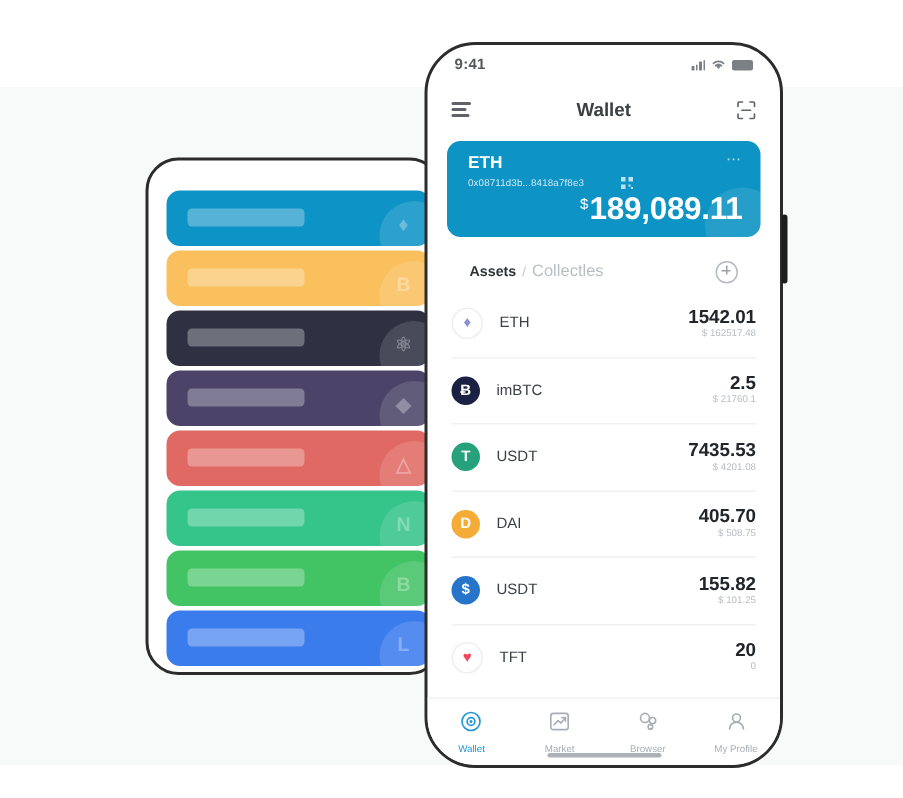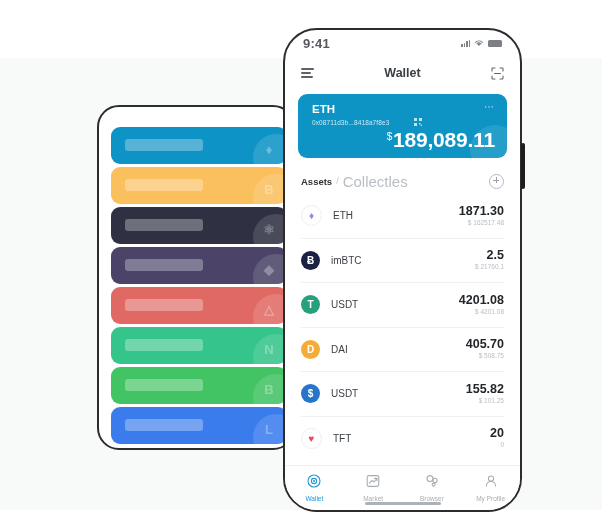--- a/index.html
+++ b/index.html
@@ -105,21 +105,21 @@
     top: 0;
     width: 235px;
     height: 26px;
     display: flex;
     align-items: center;
     justify-content: space-between;
     padding: 0 18px;
     box-sizing: border-box;
   }
   #status-time {
-    font-size: 13px;
+    font-size: 10px;
     color: #55595e;
     font-weight: bold;
     letter-spacing: .2px;
   }
   #status-icons {
     display: flex;
     align-items: center;
     gap: 4px;
   }
   .sig-bars { display: flex; align-items: flex-end; gap: 1px; height: 8px; }
@@ -230,26 +230,26 @@
 
   
   #assets-bar {
     position: absolute;
     left: 0;
     top: 138px;
     width: 235px;
     height: 26px;
     display: flex;
     align-items: center;
-    padding: 0 16px;
+    padding: 0 28px;
     box-sizing: border-box;
   }
   #tab-assets { font-size: 9.5px; color: #2f3337; font-weight: bold; }
   #tab-sep { font-size: 9px; color: #c4c8cc; margin: 0 4px; }
-  #tab-collectibles { font-size: 15px; color: #b9bec4; }
+  #tab-collectibles { font-size: 11px; color: #b9bec4; }
   #add-btn {
     margin-left: auto;
     width: 13px; height: 13px;
     border: 1px solid #b5bac0;
     border-radius: 50%;
     position: relative;
   }
   #add-btn::before, #add-btn::after {
     content: "";
     position: absolute;
@@ -443,37 +443,37 @@
       <span id="tab-sep">/</span>
       <span id="tab-collectibles">Collectles</span>
       <span id="add-btn"></span>
     </div>
 
     <div id="asset-list">
         <div class="asset-row">
           <div class="asset-icon" style="background: rgb(255, 255, 255); color: rgb(139, 143, 214); border: 1px solid rgb(236, 238, 240);">♦</div>
           <div class="asset-name">ETH</div>
           <div class="asset-amounts">
-            <div class="asset-amount">1871.30</div>
+            <div class="asset-amount">1542.01</div>
             <div class="asset-fiat">$ 162517.48</div>
           </div>
         </div>
         <div class="asset-row">
           <div class="asset-icon" style="background: rgb(27, 33, 66); color: rgb(255, 255, 255);">Ƀ</div>
           <div class="asset-name">imBTC</div>
           <div class="asset-amounts">
             <div class="asset-amount">2.5</div>
             <div class="asset-fiat">$ 21760.1</div>
           </div>
         </div>
         <div class="asset-row">
           <div class="asset-icon" style="background: rgb(38, 161, 123); color: rgb(255, 255, 255);">T</div>
           <div class="asset-name">USDT</div>
           <div class="asset-amounts">
-            <div class="asset-amount">4201.08</div>
+            <div class="asset-amount">7435.53</div>
             <div class="asset-fiat">$ 4201.08</div>
           </div>
         </div>
         <div class="asset-row">
           <div class="asset-icon" style="background: rgb(245, 172, 55); color: rgb(255, 255, 255);">D</div>
           <div class="asset-name">DAI</div>
           <div class="asset-amounts">
             <div class="asset-amount">405.70</div>
             <div class="asset-fiat">$ 508.75</div>
           </div>

